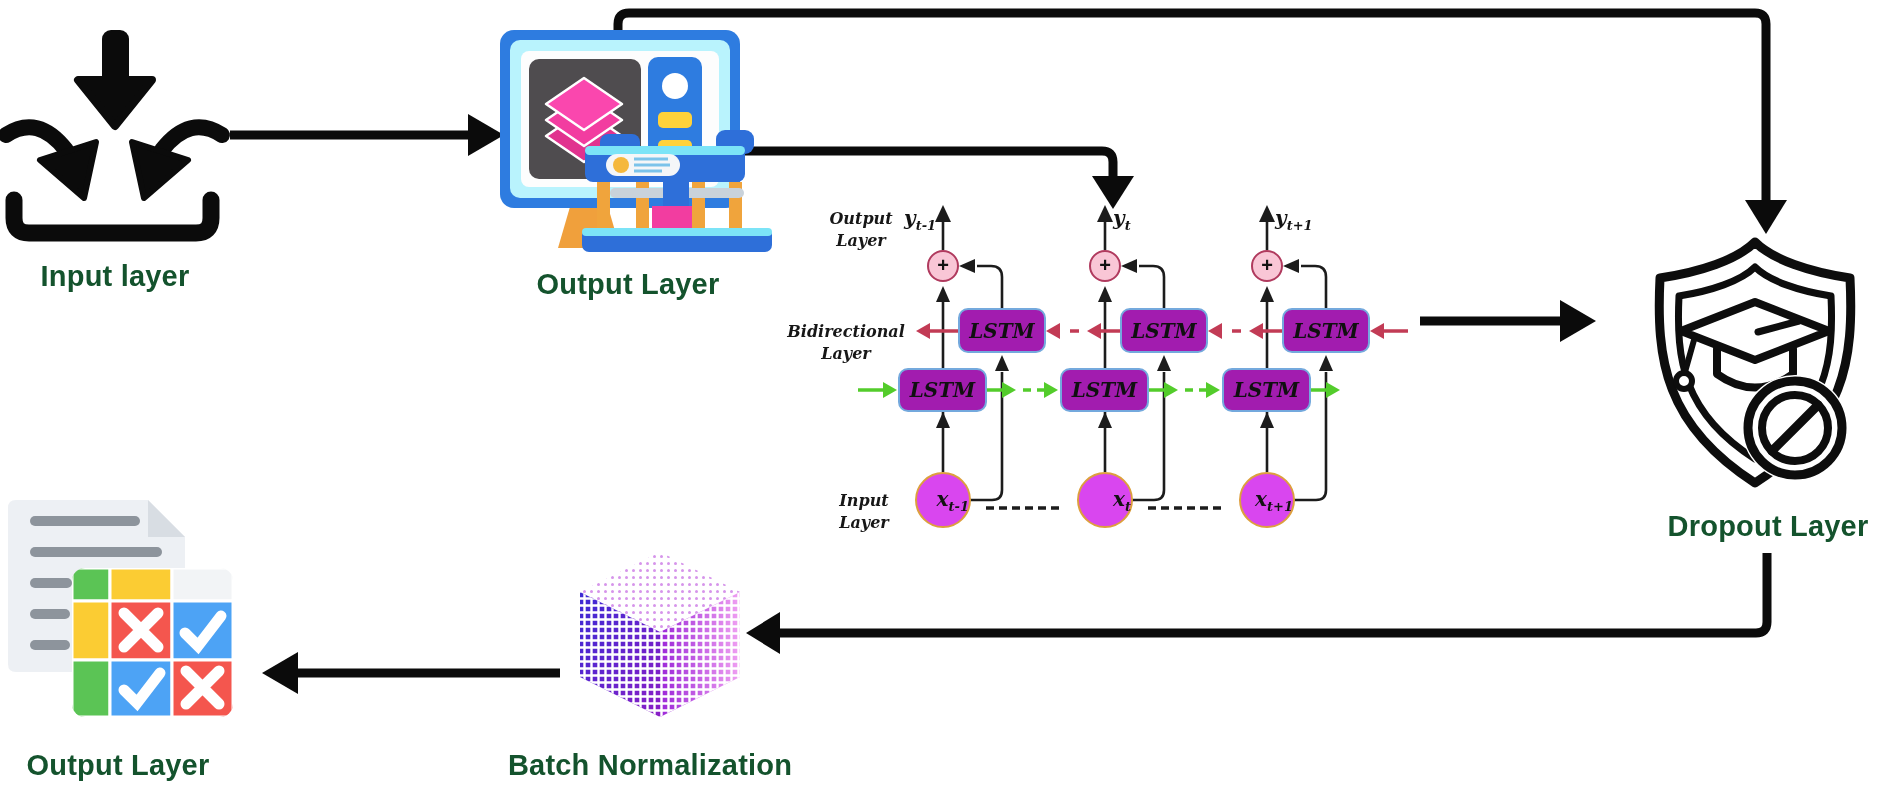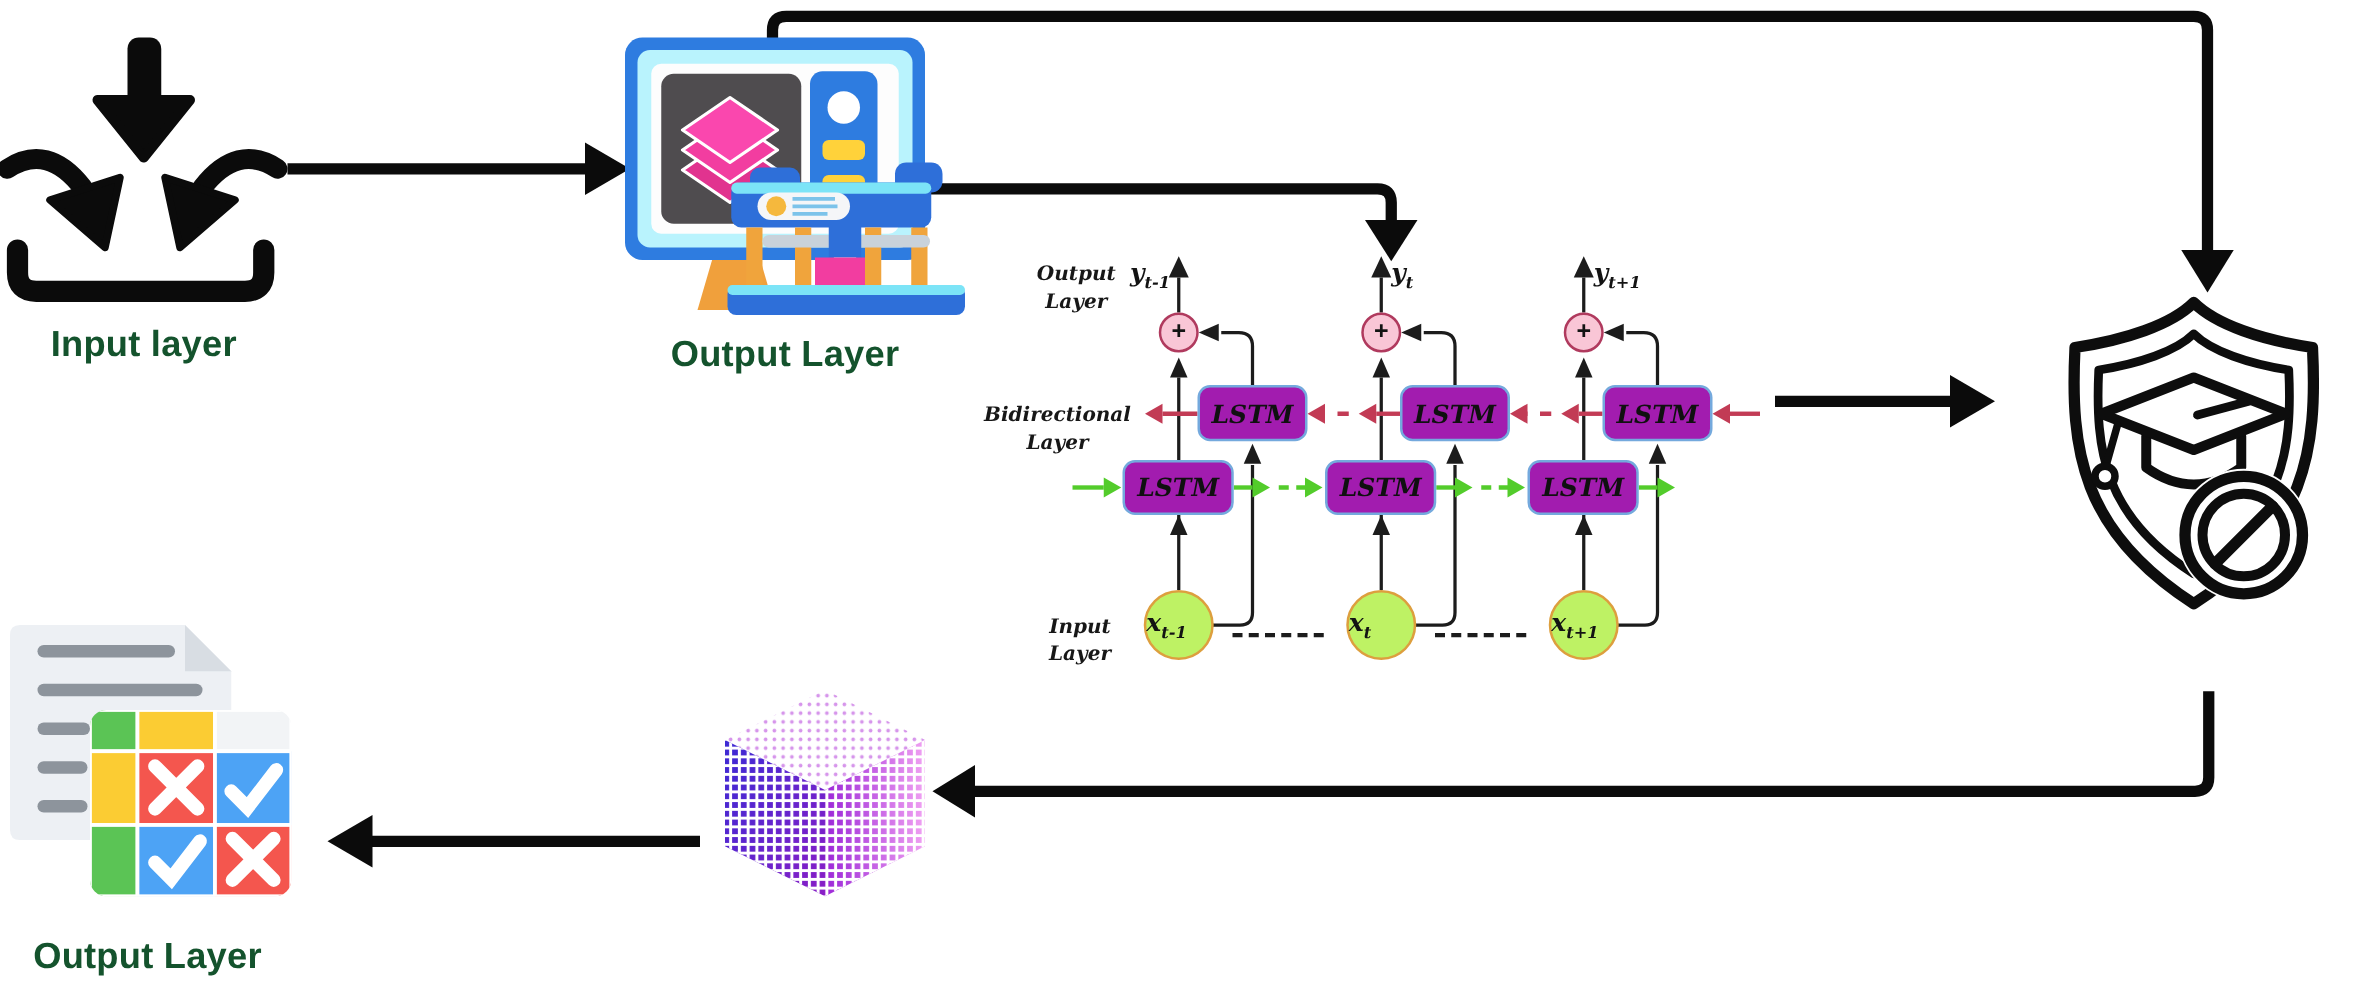--- a/index.html
+++ b/index.html
@@ -16,22 +16,22 @@
              font-size:16px;line-height:22px;color:#171717;white-space:nowrap;}
 
   .lstm-box{position:absolute;box-sizing:border-box;background:#a21caf;border:2px solid #74a9dd;
             border-radius:10px;display:flex;align-items:center;justify-content:center;
             font-family:"DejaVu Serif","Liberation Serif",serif;font-style:italic;font-weight:700;
             font-size:20px;color:#101010;}
   .sum-circle{position:absolute;box-sizing:border-box;width:32px;height:32px;border-radius:50%;
               background:#f9c6d6;border:2.5px solid #b03a5e;display:flex;align-items:center;
               justify-content:center;font-weight:700;font-size:20px;color:#131313;padding-bottom:2px;}
   .input-circle{position:absolute;box-sizing:border-box;width:56px;height:56px;border-radius:50%;
-                background:#bef264;border:2.5px solid #dd9f3e;display:flex;align-items:center;
-                justify-content:flex-start;}
+                background:#d946ef;border:2.5px solid #dd9f3e;display:flex;align-items:center;
+                justify-content:flex-end;}
   .seq-label{font-family:"DejaVu Serif","Liberation Serif",serif;font-style:italic;font-weight:700;
              color:#131313;font-size:20px;white-space:nowrap;}
   .seq-label .sub{font-size:13px;vertical-align:-5px;}
   .y-label{position:absolute;}
 </style>
 </head>
 <body>
 
 <div class="canvas">
 
@@ -259,20 +259,22 @@
           <path d="M185,633 L198,646 L221,616"></path>
           <path d="M124,690 L137,703 L160,673"></path>
           <path d="M186,671 L219,704 M219,671 L186,704"></path>
         </g>
       </g>
     </g>
   </svg>
 
   <div class="main-label" style="left:115px;top:260px">Input layer</div>
   <div class="main-label" style="left:628px;top:268px">Output Layer</div>
+  <div class="main-label" style="left:1768px;top:510px">Dropout Layer</div>
+  <div class="main-label" style="left:650px;top:749px">Batch Normalization</div>
   <div class="main-label" style="left:118px;top:749px">Output Layer</div>
 
   <div class="row-label" style="left:861px;top:208px">
     <span>Output</span><br>
     <span>Layer</span>
   </div>
   <div class="row-label" style="left:846px;top:321px">
     <span>Bidirectional</span><br>
     <span>Layer</span>
   </div>

